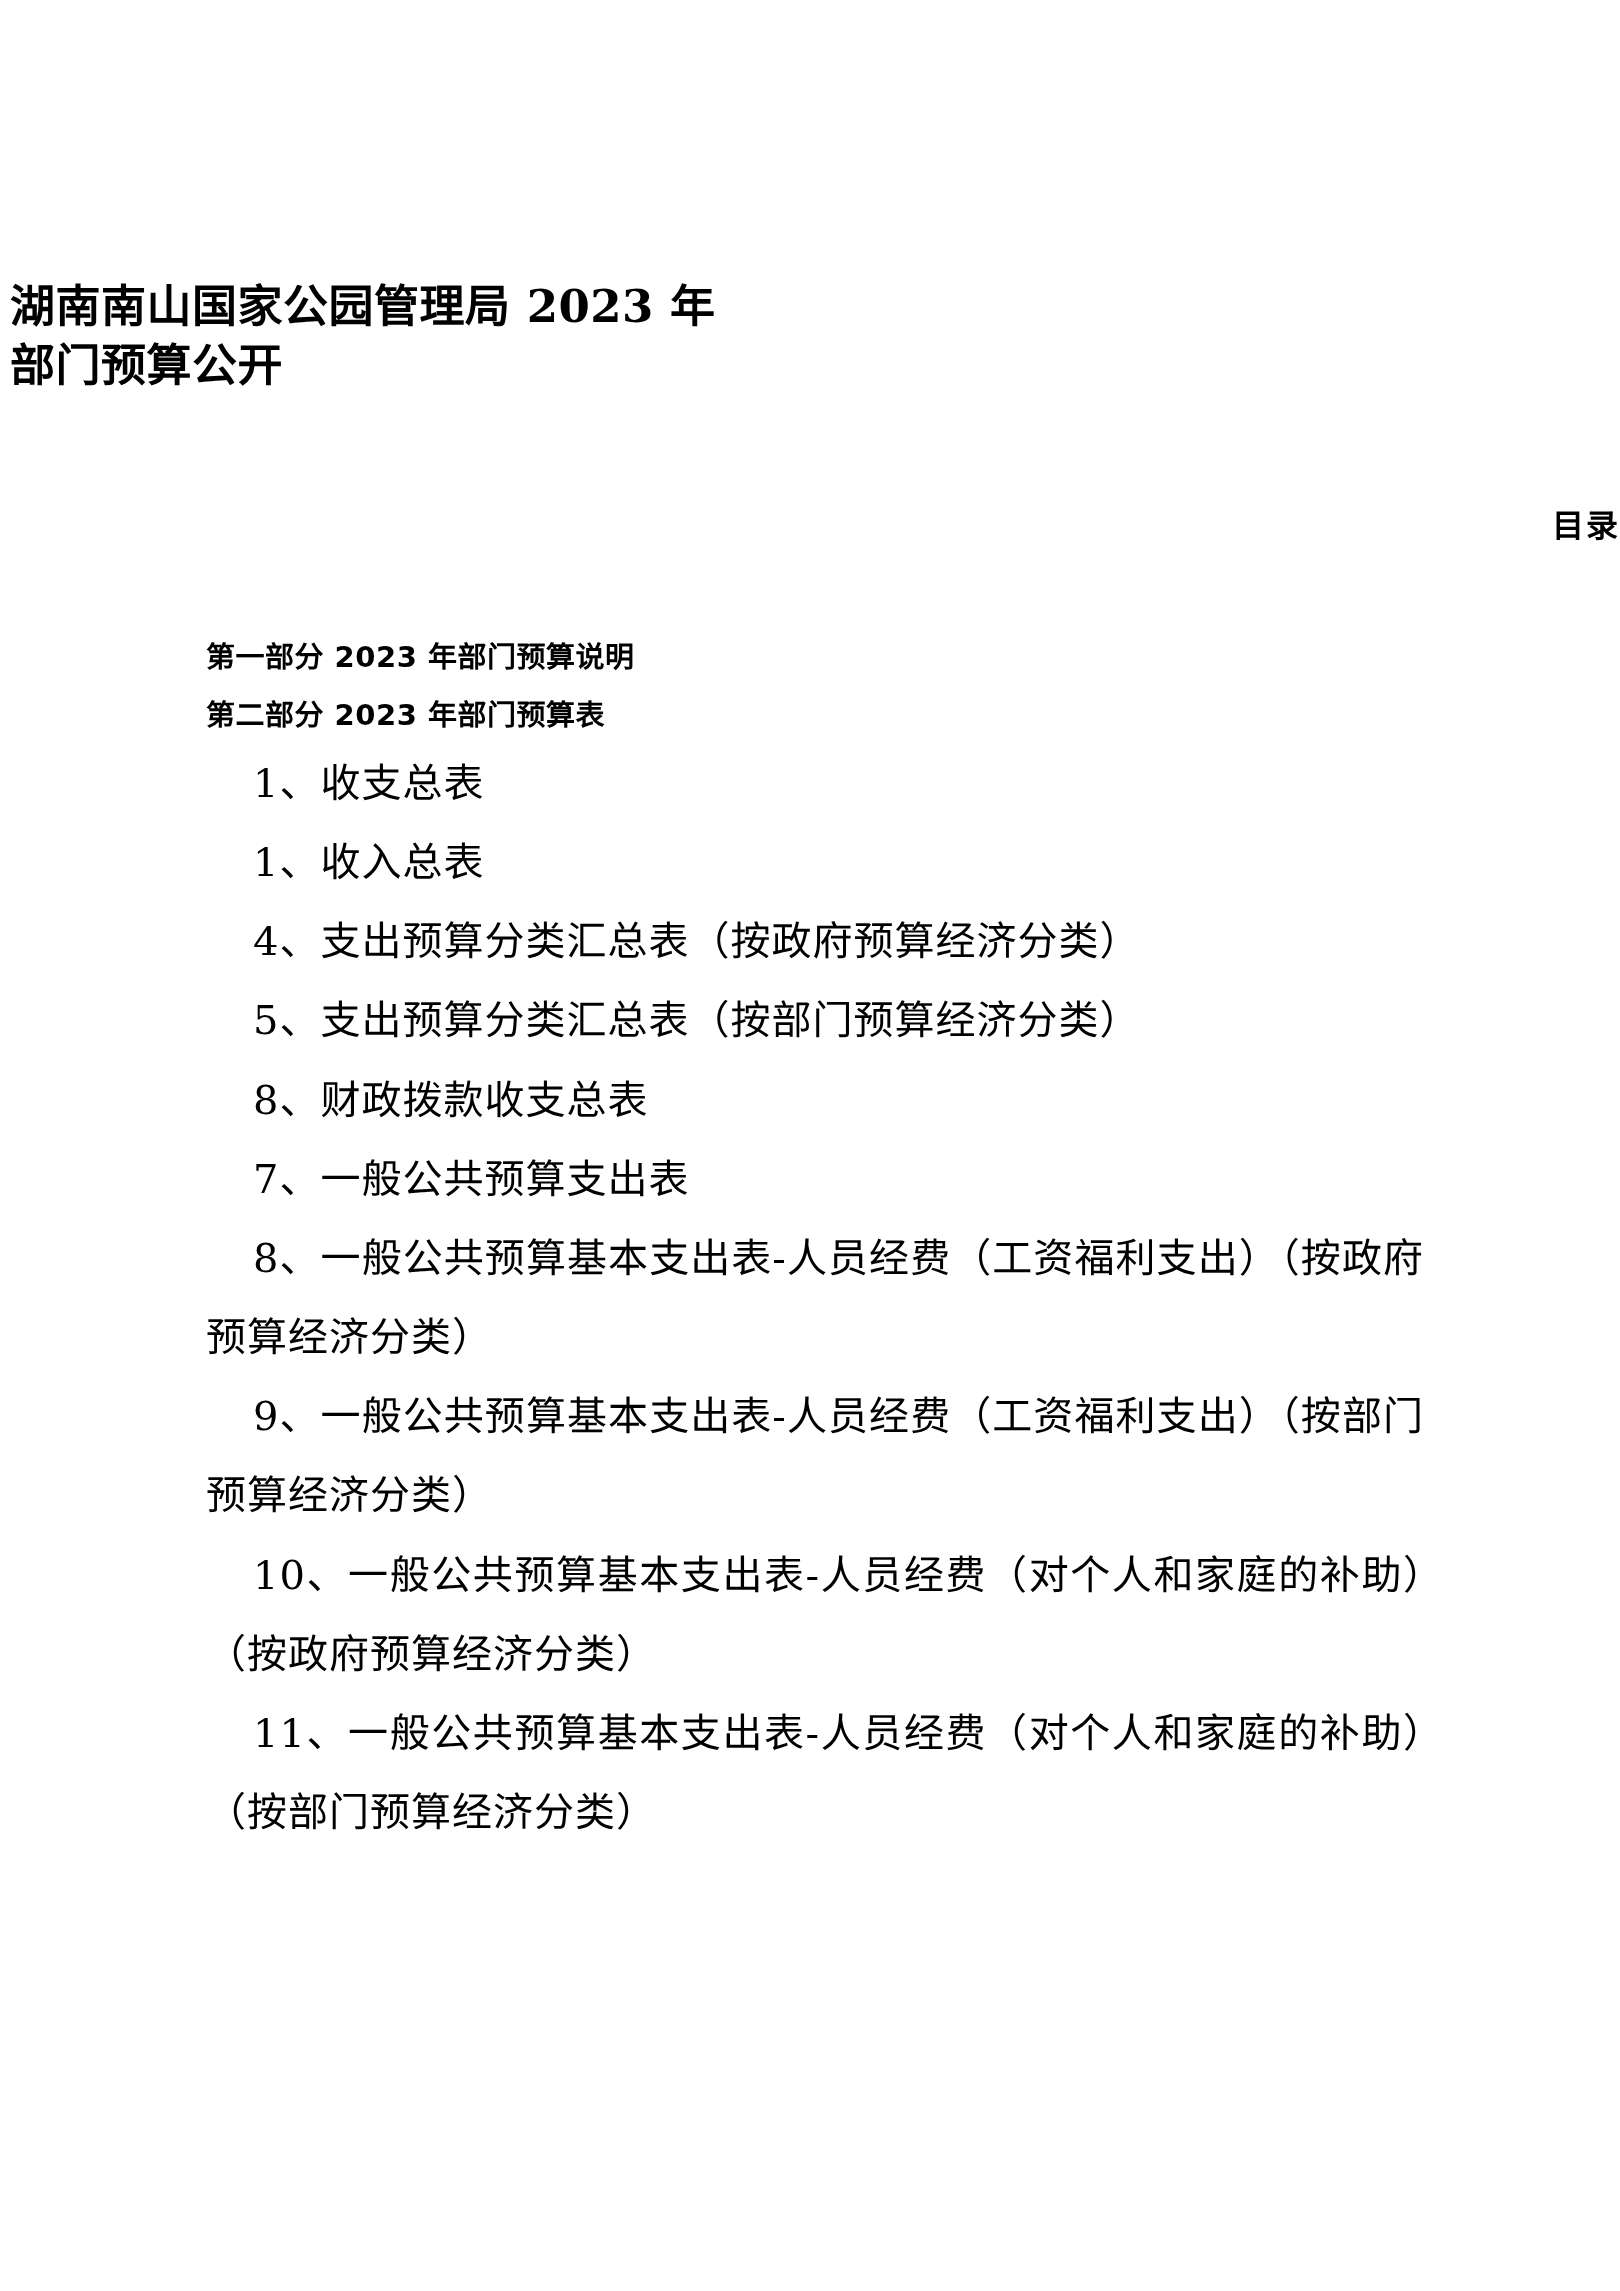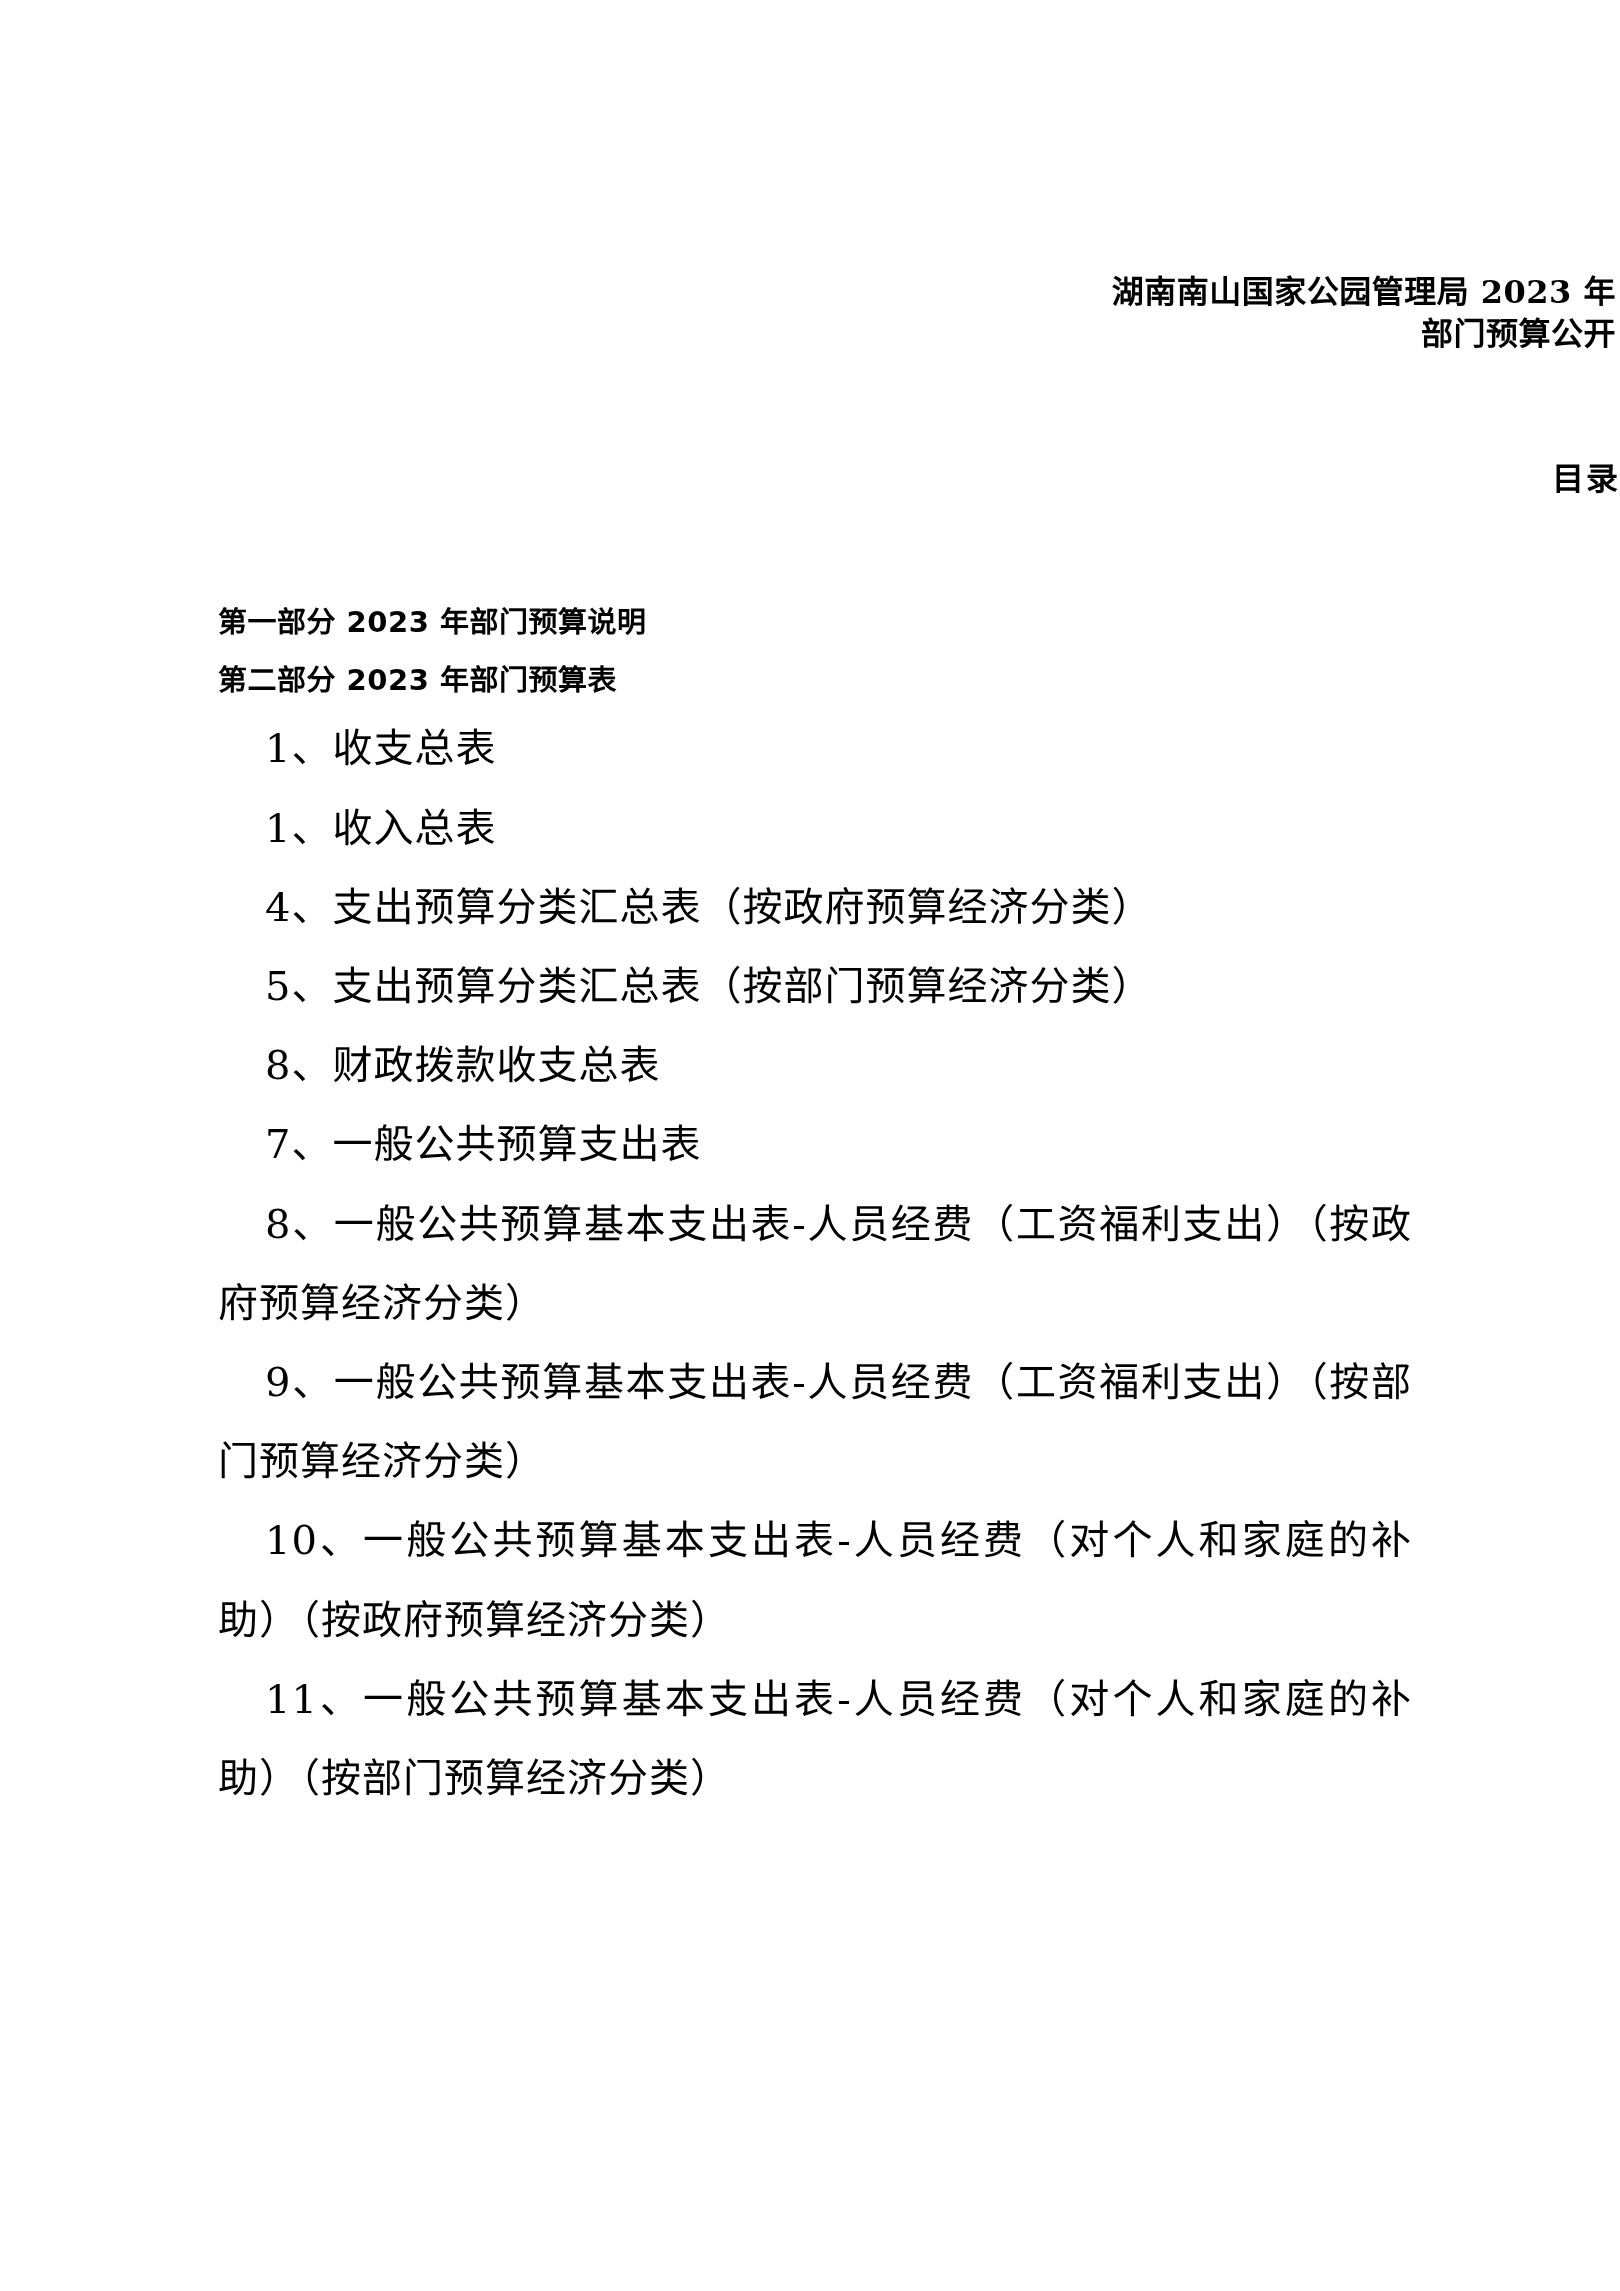--- a/index.html
+++ b/index.html
@@ -22,43 +22,43 @@
     padding: 0;
     overflow: hidden;
   }
   .content {
     position: absolute;
     left: 0;
     right: 0;
     top: 0;
   }
   .doc-title {
-    margin: 4px;
+    margin: 10px;
     padding-top: 267px;
-    text-align: right;
+    text-align: left;
     font-family: "DejaVu Serif", "Liberation Serif", serif;
     font-weight: 700;
-    font-size: 32px;
+    font-size: 45px;
     line-height: 1.32;
     letter-spacing: 0.5px;
   }
   .doc-title .line {
     display: block;
   }
   .toc-heading {
     margin: 0;
     padding-top: 94px;
     text-align: right;
     font-family: "DejaVu Sans", "Liberation Sans", sans-serif;
     font-weight: 700;
     font-size: 32px;
     letter-spacing: 2px;
   }
   .toc-list {
-    margin: 12px;
+    margin: 0;
     padding: 0;
     list-style: none;
     padding-top: 82px;
     padding-left: 206px;
     padding-right: 196px;
   }
   .toc-item {
     font-size: 40px;
     line-height: 1.98;
     letter-spacing: 1px;

